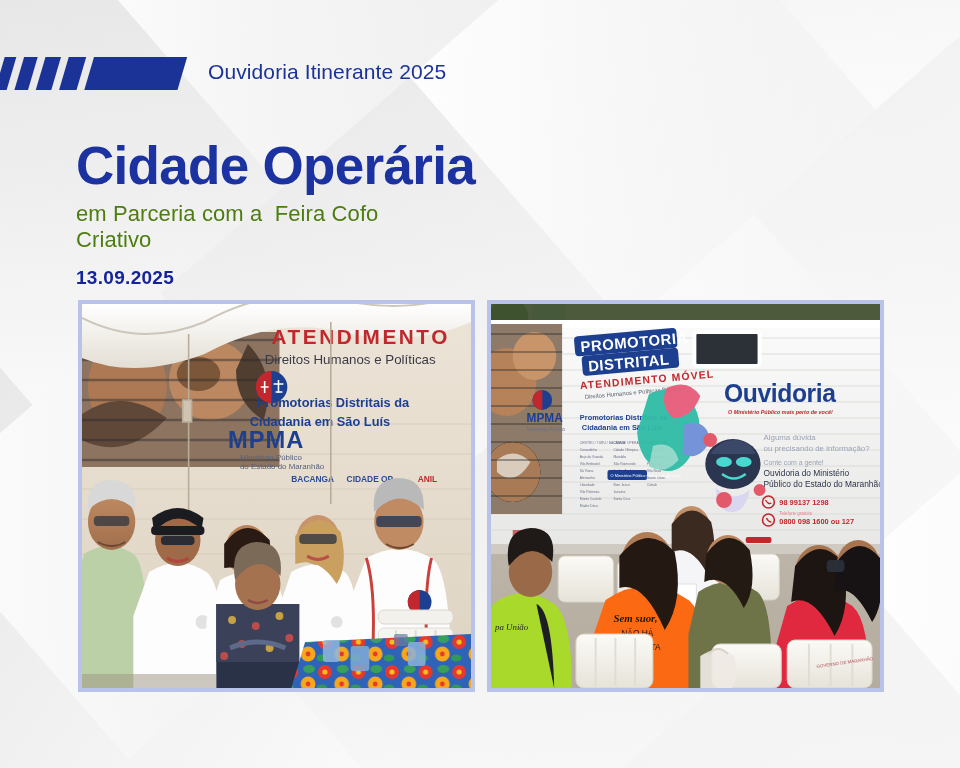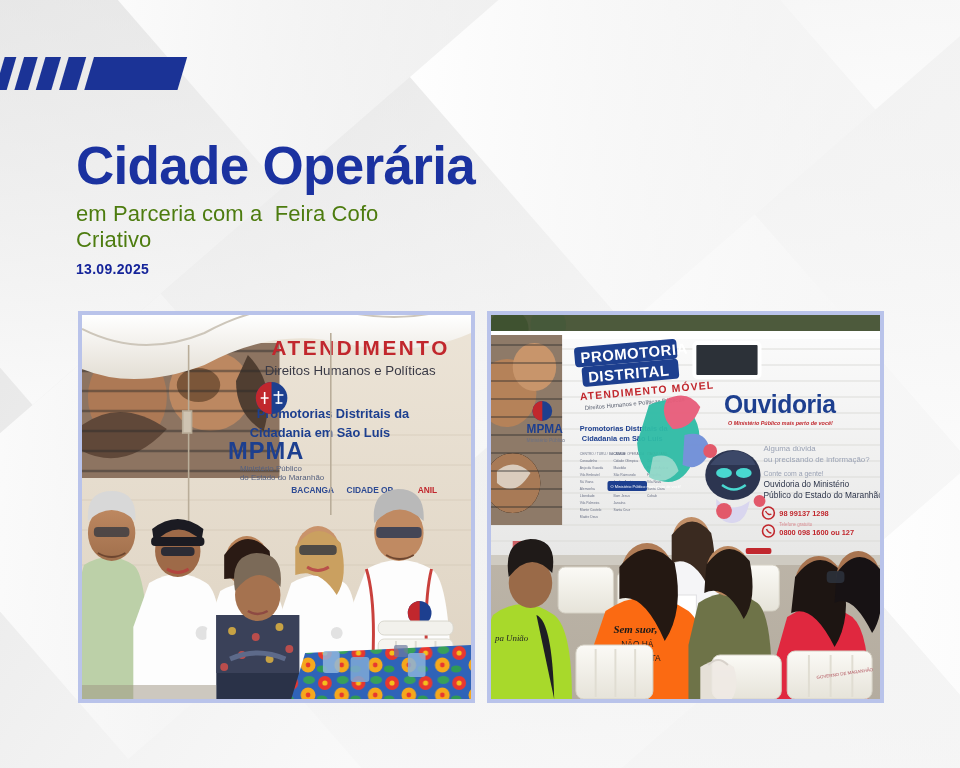--- a/index.html
+++ b/index.html
@@ -46,30 +46,30 @@
     white-space: nowrap;
   }
   .subtitle {
     margin-top: 7px;
     font-size: 22px; font-weight: 400; color: #4d7c0f;
     line-height: 1.18; letter-spacing: 0.1px;
     max-width: 370px;
     white-space: pre-wrap;
   }
   .date {
-    margin-top: 8px;
-    font-size: 14px; font-weight: 800; color: #15249a;
+    margin-top: 14px;
+    font-size: 19px; font-weight: 800; color: #15249a;
     letter-spacing: 0.3px;
   }
 
   
   .photos {
     position: absolute; left: 78px; top: 300px;
     width: 806px; height: 392px;
-    display: flex; gap: 12px; margin-top: 11px;
+    display: flex; gap: 12px;
   }
   .photo-frame {
     position: relative;
     border: 4px solid #b9c3ea;
     background: #b9c3ea;
     overflow: hidden;
     flex: 1 1 0;
   }
   .photo-inner { position:absolute; inset:0; overflow:hidden; }
   .photo-inner svg { display:block; width:100%; height:100%; }
@@ -132,20 +132,21 @@
       <g fill="#1b3396">
         <polygon points="0,0 12,0 2,34 -8,34"></polygon>
         <polygon points="18,0 30,0 20,34 8,34"></polygon>
         <polygon points="38,0 52,0 42,34 28,34"></polygon>
         <polygon points="60,0 76,0 66,34 50,34"></polygon>
         <polygon points="84,0 102,0 92,34 74,34"></polygon>
         <polygon points="110,0 206,0 196,34 100,34"></polygon>
       </g>
     </svg>
   </div>
+  <div class="kicker">Ouvidoria Itinerante 2025</div>
 
   <div class="title-block">
     <div class="title">Cidade Operária</div>
     <div class="subtitle">em Parceria com a  Feira Cofo Criativo</div>
     <div class="date">13.09.2025</div>
   </div>
 
   <div class="photos">
 
     <div class="photo-frame">

